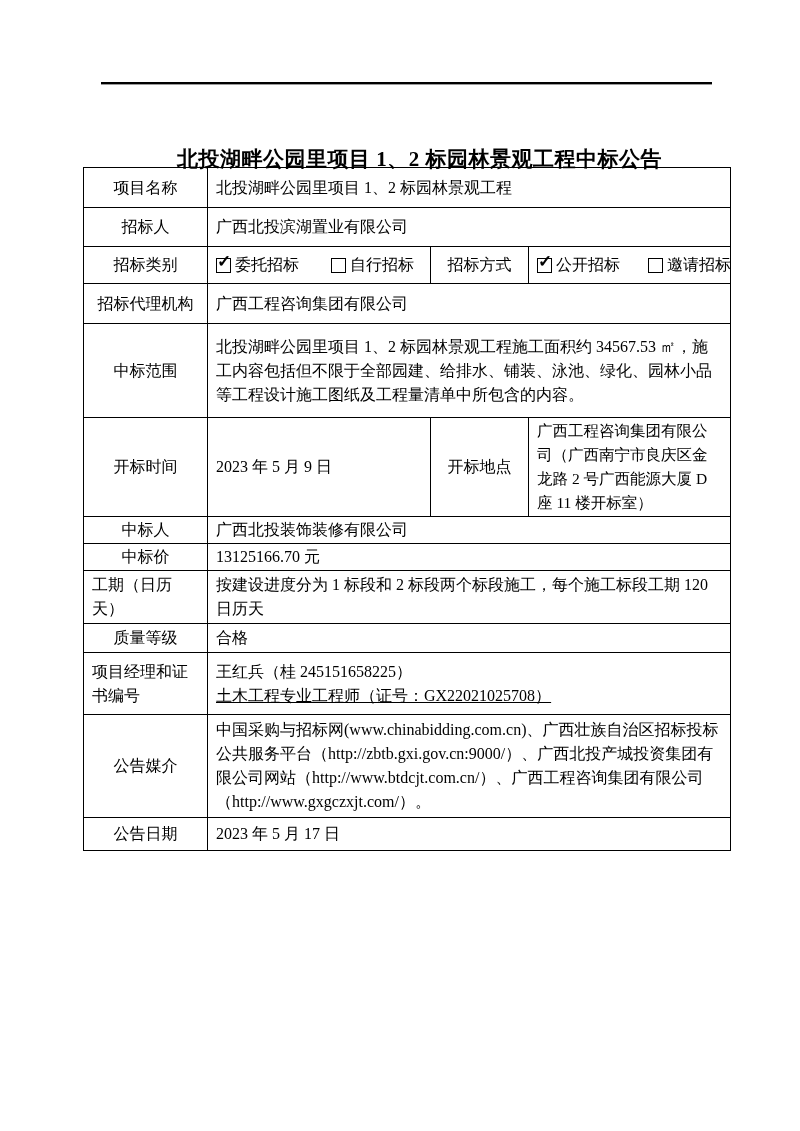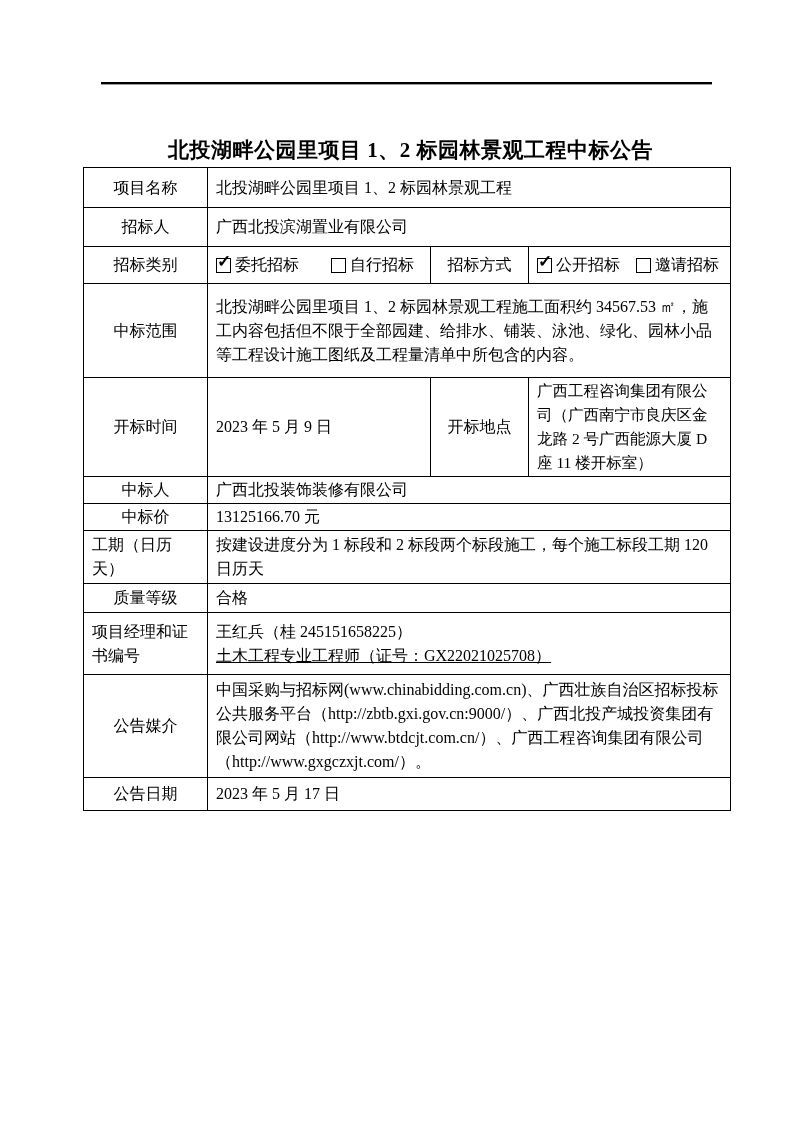--- a/index.html
+++ b/index.html
@@ -6,21 +6,21 @@
   body{
     width:800px;height:1131px;background:#ffffff;color:#000;
     font-family:"Liberation Serif","DejaVu Serif",serif;
     position:relative;overflow:hidden;
   }
   .top-rule{
     position:absolute;left:101px;top:82px;width:611px;height:2px;
     background:#000;border-bottom:1px solid #9a9a9a;
   }
   .doc-title{
-    position:absolute;left:83px;top:132px;width:647px;margin:4px;
+    position:absolute;left:83px;top:132px;width:647px;margin:13px;
     text-align:center;font-size:21px;font-weight:700;letter-spacing:0.5px;
     white-space:nowrap;
   }
   table.doc{
     position:absolute;left:83px;top:167px;width:647px;
     border-collapse:collapse;table-layout:fixed;font-size:16px;
   }
   table.doc td{
     border:1.5px solid #000;vertical-align:middle;
     line-height:24px;padding:1px 8px;
@@ -29,21 +29,21 @@
   td.lbl-left{text-align:left;padding:1px 1px 1px 2px;line-height:28px;margin-top:28px;}
   td.val{text-align:left;}
   td.scope{line-height:31px;padding:2px 8px;}
   td.wrapcell{line-height:26px;padding:2px 8px;}
   td.place{line-height:25px;font-size:15.5px;padding:2px 6px;}
   td.mgr{line-height:26px;padding:4px 8px;}
   td.mgr .l2{text-decoration:underline;}
   td.opts{padding:1px 2px 1px 9px;}
   .optwrap{display:flex;align-items:center;}
   .gap1{gap:32px;}
-  .gap2{gap:16px;}
+  .gap2{gap:28px;}
   .opt{display:inline-flex;align-items:center;white-space:nowrap;text-align:right;}
   .cb{
     display:inline-block;width:13px;height:13px;flex:none;
     border:1.8px solid #000;margin-right:4px;position:relative;top:0px;
     background:#fff;
   }
   .cb.checked::after{
     content:"\2713";
     position:absolute;left:0px;top:-6px;
     font-size:17px;font-weight:700;line-height:1;color:#000;
@@ -93,20 +93,24 @@
             <span class="cb checked"></span>
             <span>公开招标</span>
           </span>
           <span class="opt">
             <span class="cb"></span>
             <span>邀请招标</span>
           </span>
         </span>
       </td>
     </tr>
+    <tr style="height:40px">
+      <td class="lbl">招标代理机构</td>
+      <td class="val" colspan="3">广西工程咨询集团有限公司</td>
+    </tr>
     <tr style="height:94px">
       <td class="lbl">中标范围</td>
       <td class="val scope" colspan="3">北投湖畔公园里项目 1、2 标园林景观工程施工面积约 34567.53 ㎡，施工内容包括但不限于全部园建、给排水、铺装、泳池、绿化、园林小品等工程设计施工图纸及工程量清单中所包含的内容。</td>
     </tr>
     <tr style="height:98px">
       <td class="lbl">开标时间</td>
       <td class="val">2023 年 5 月 9 日</td>
       <td class="lbl">开标地点</td>
       <td class="val place">广西工程咨询集团有限公司（广西南宁市良庆区金龙路 2 号广西能源大厦 D 座 11 楼开标室）</td>
     </tr>

